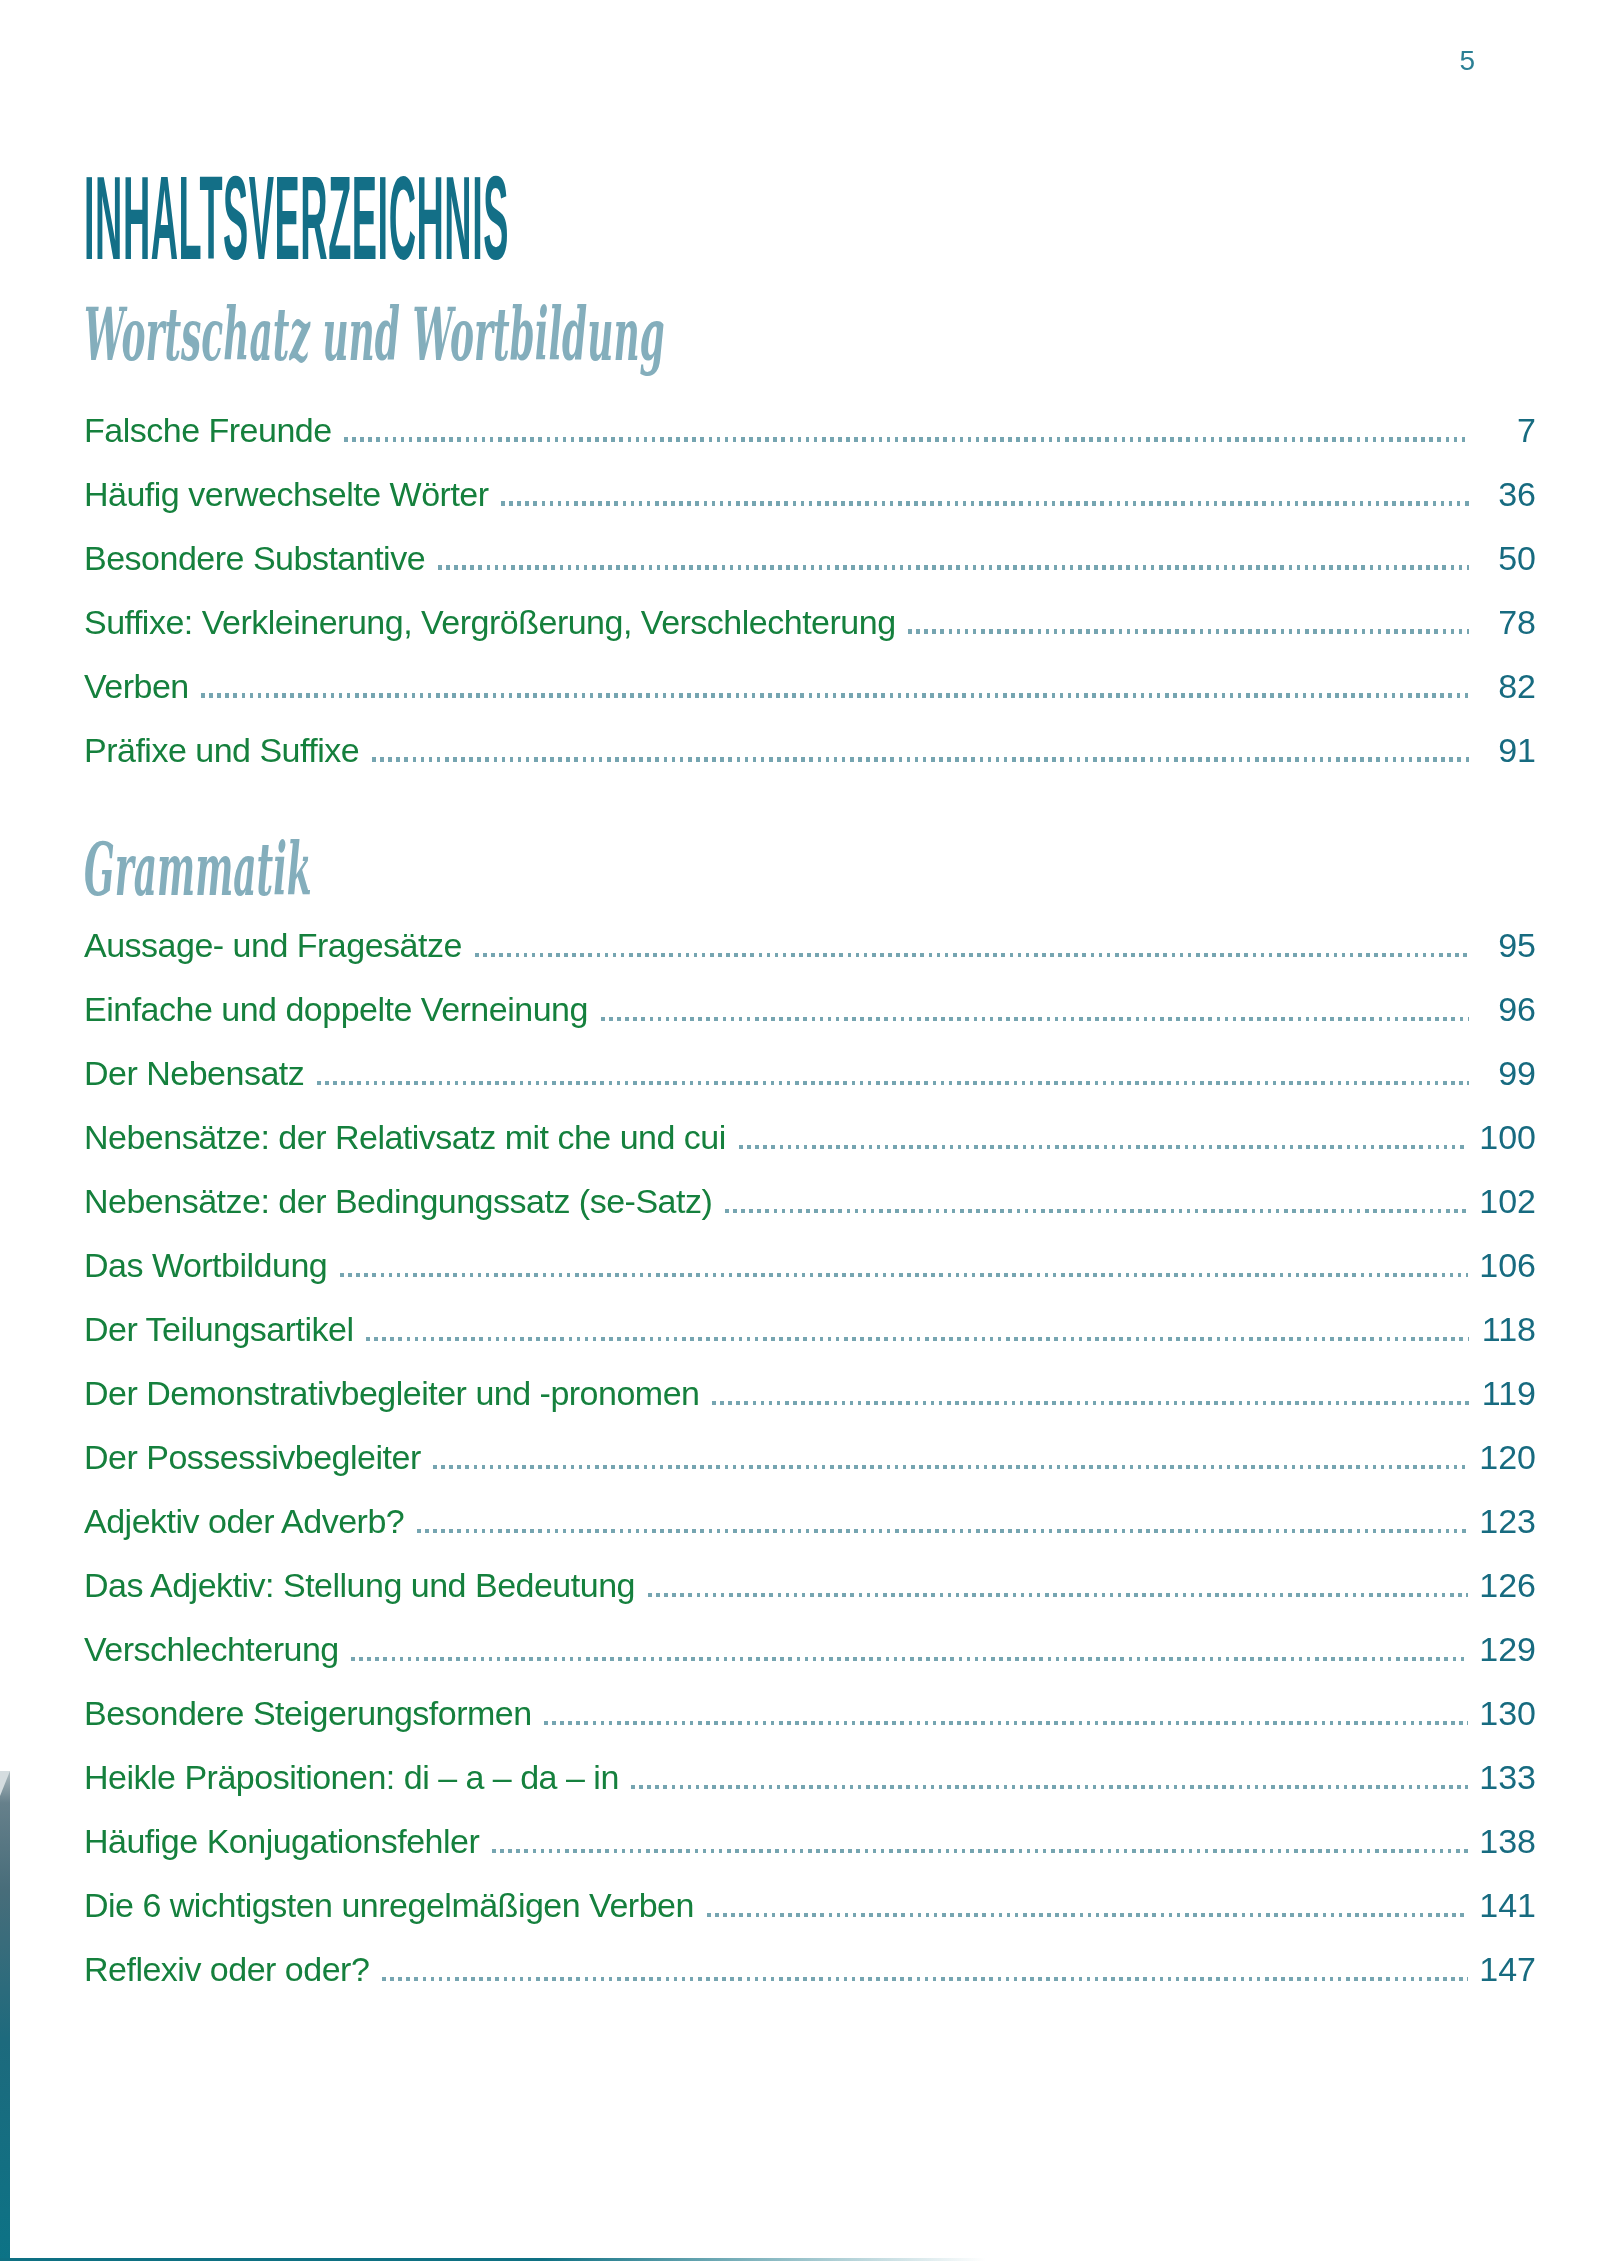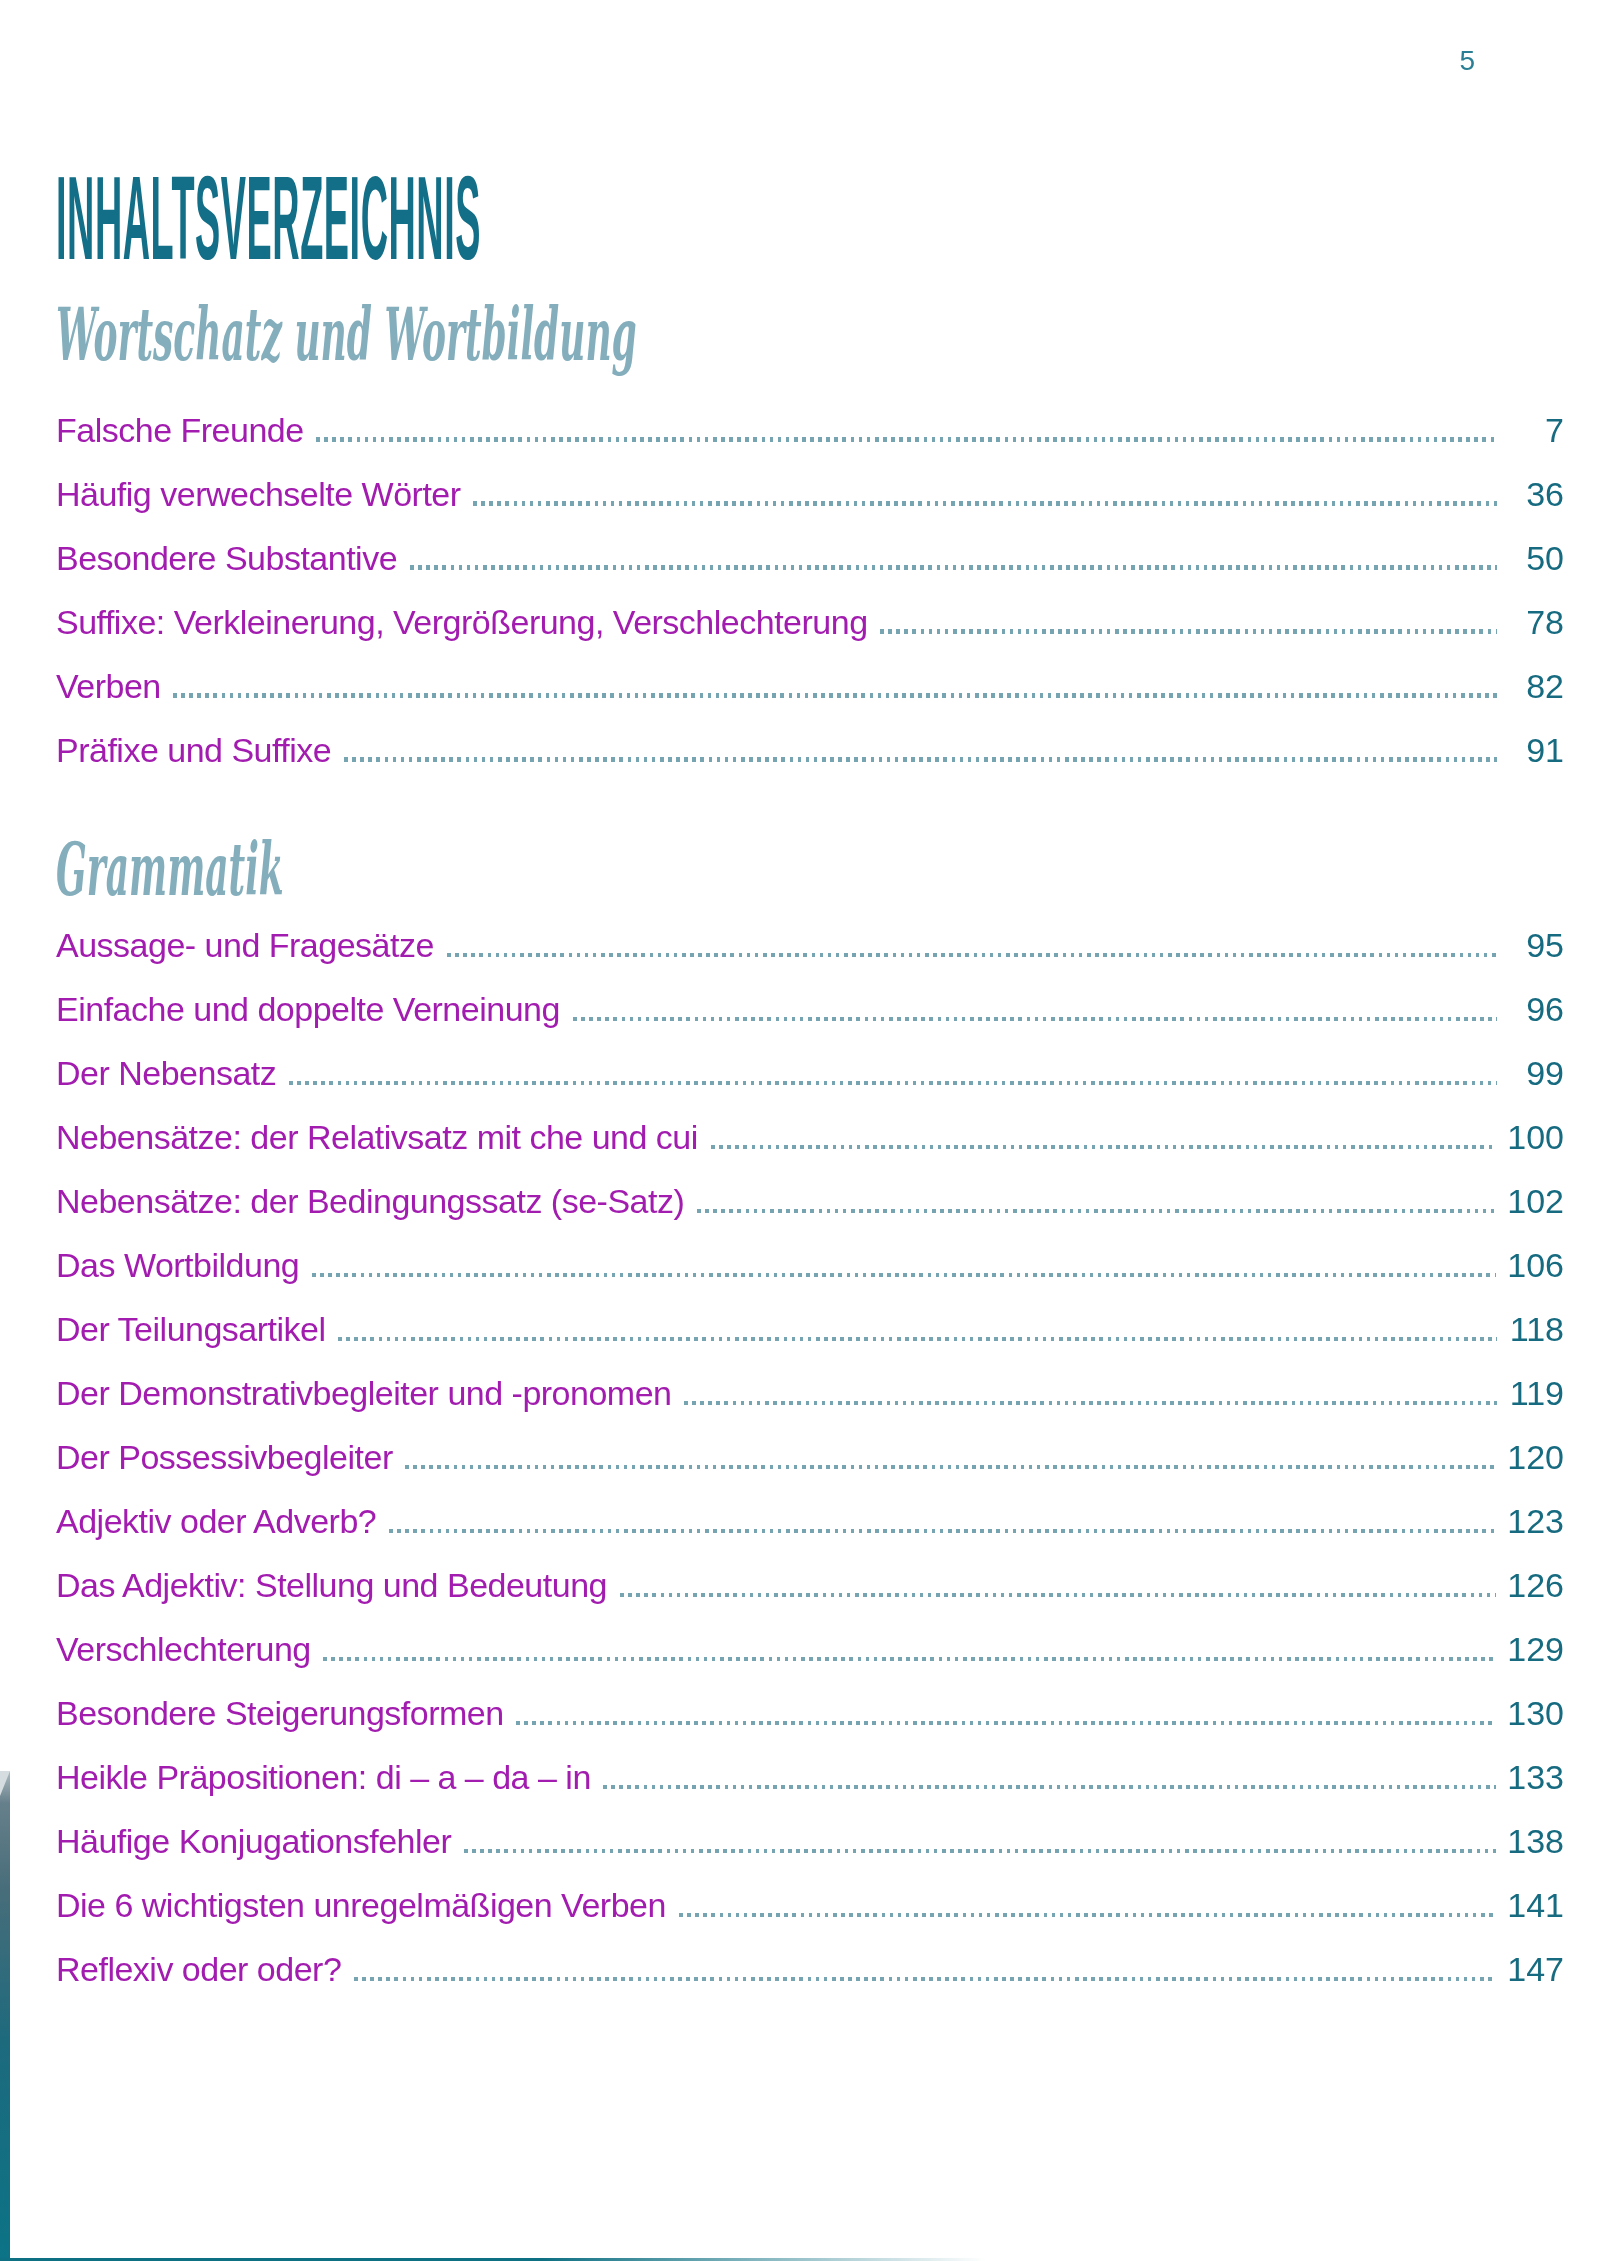--- a/index.html
+++ b/index.html
@@ -3,21 +3,21 @@
 <meta charset="utf-8">
 <style>
   html,body{margin:0;padding:0;}
   body{
     width:1620px;height:2262px;
     background:#ffffff;
     position:relative;
     overflow:hidden;
     font-family:"Liberation Sans", sans-serif;
   }
-  .content{padding:0 56px;position:relative;}
+  .content{padding:0 84px;position:relative;}
 
   
   .folio{
     position:absolute;top:45px;right:145px;
     font-size:28px;color:#2b7f94;
   }
 
   
   .title{
     margin:0;padding-top:159px;
@@ -49,21 +49,21 @@
 
   .toc-row{
     height:64px;
     display:flex;
     align-items:baseline;
   }
   .toc-label{
     font-size:34px;
     line-height:64px;
     letter-spacing:-0.5px;
-    color:#a21caf;
+    color:#15803d;
     white-space:nowrap;
     flex:0 0 auto;
     text-align:right;
   }
   .leader{
     flex:1 1 auto;
     height:4.5px;
     margin:0 11px 0 12.7px;
     background:repeating-linear-gradient(90deg,#76a5b1 0 3.6px,transparent 3.6px 8.1px);
   }

